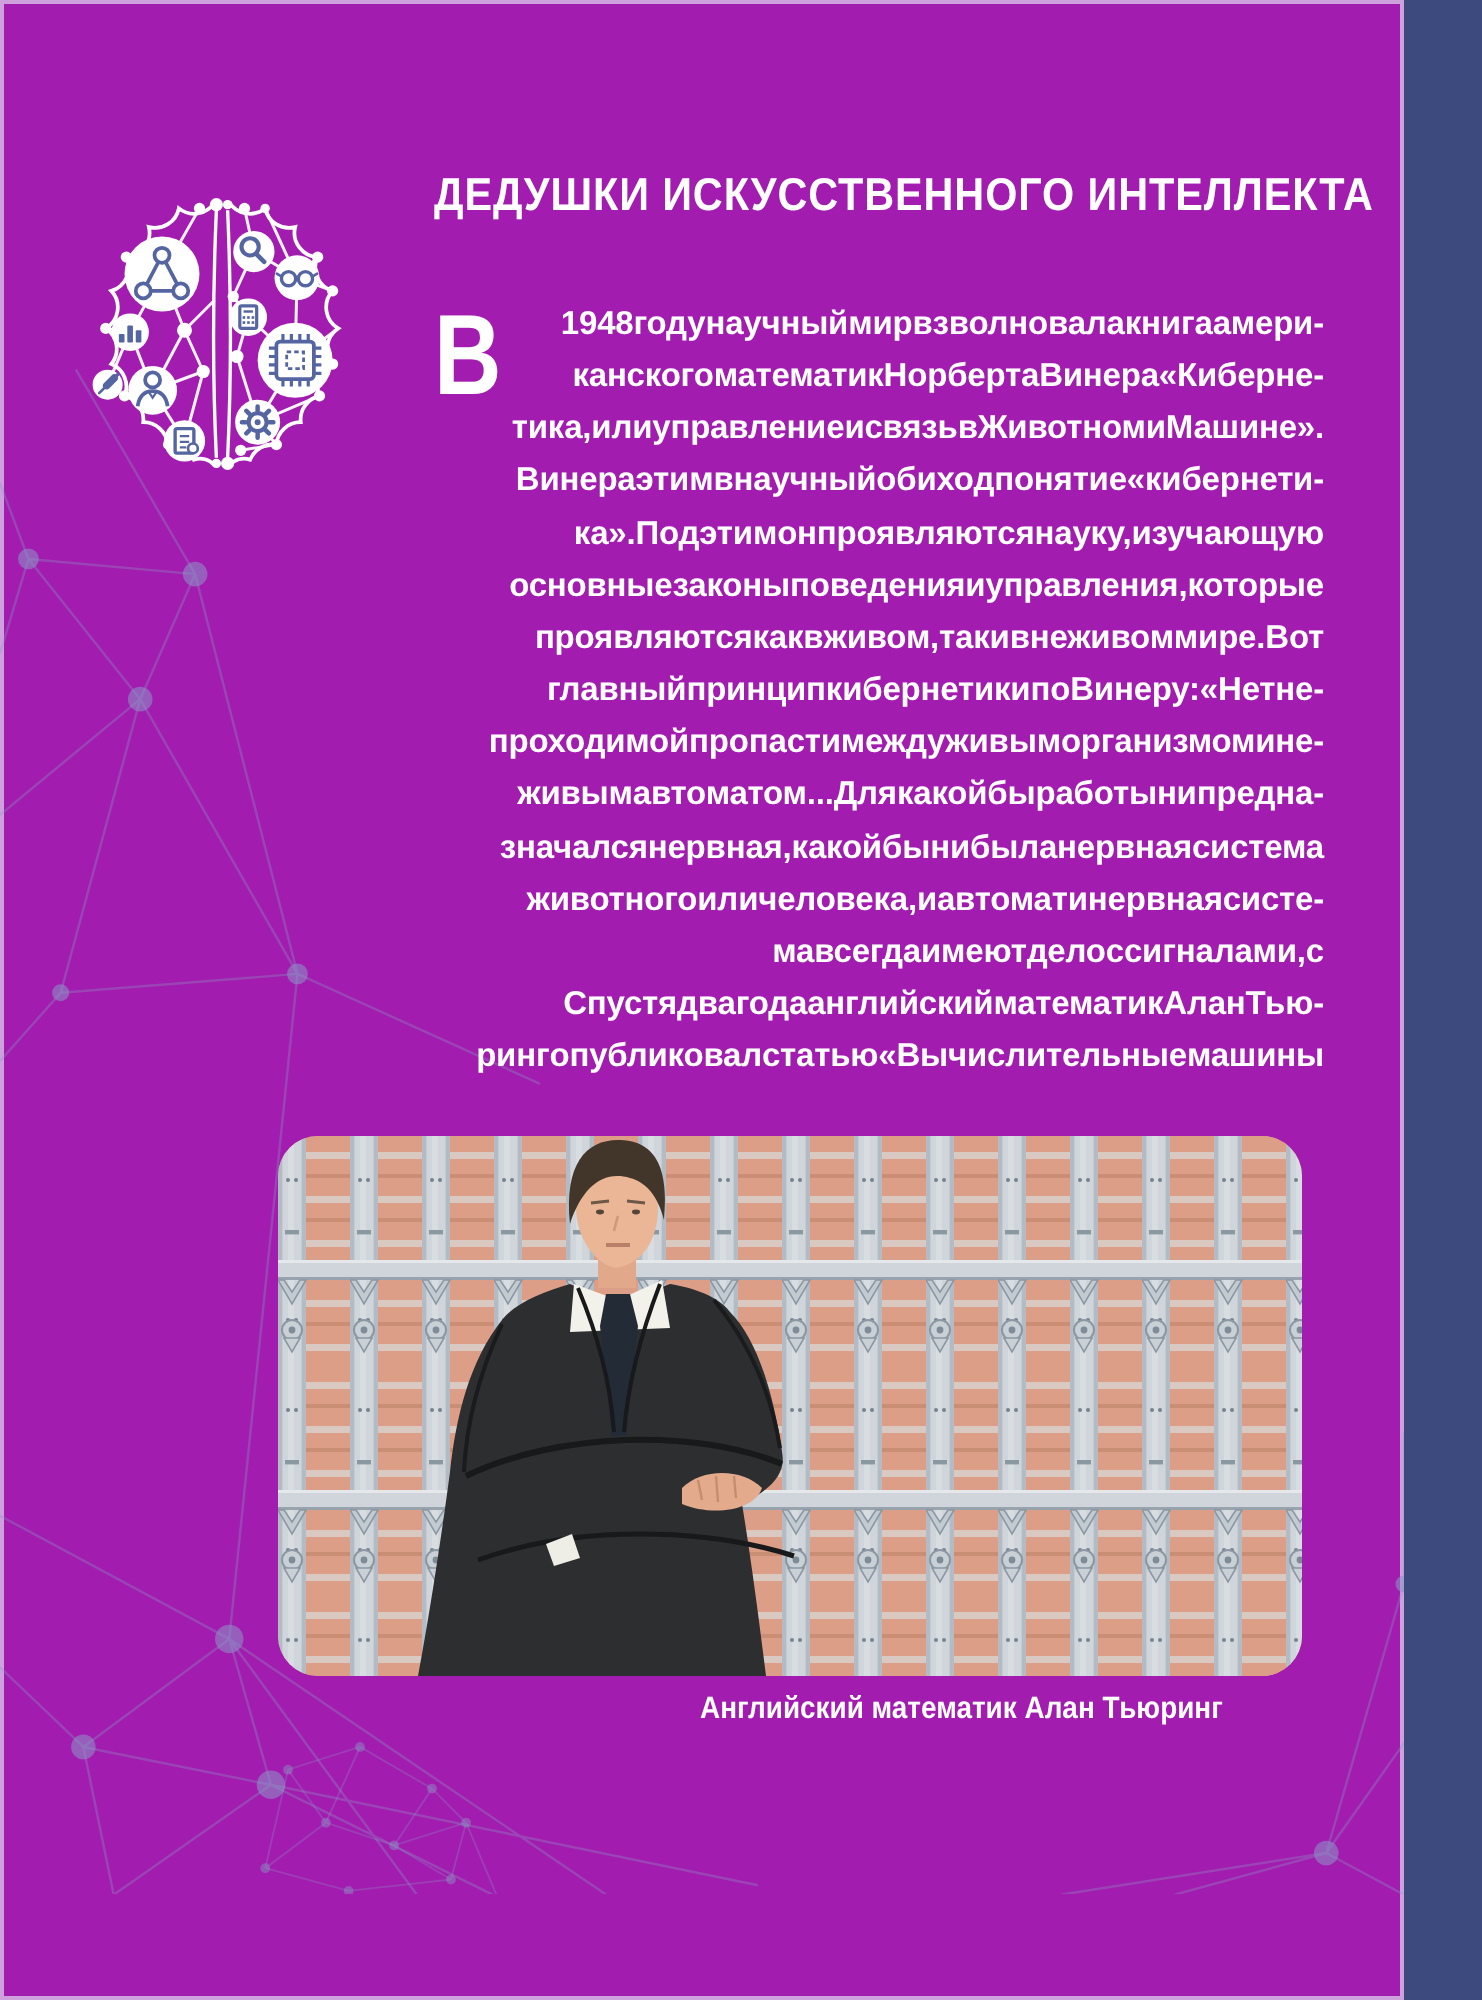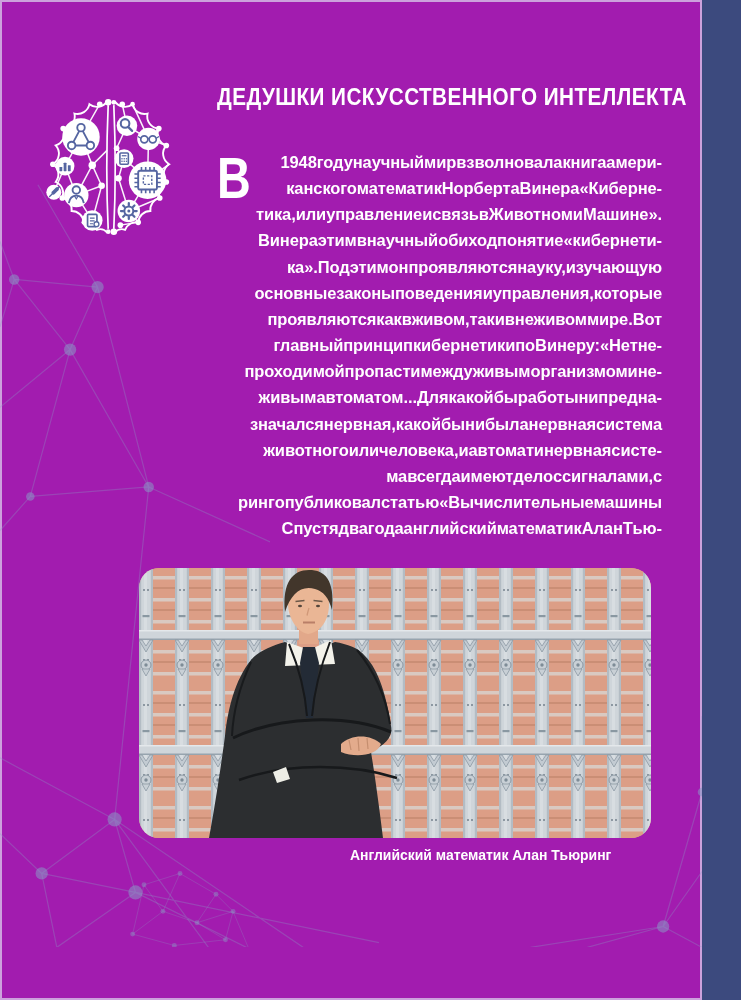--- a/index.html
+++ b/index.html
@@ -324,34 +324,34 @@
           <span>всегда</span>
           <span>имеют</span>
           <span>дело</span>
           <span>с</span>
           <span>сигналами,</span>
           <span>с</span>
         </div>
       </div>
     <div id="para2">
         <div class="tline">
-          <span>ринг</span>
-          <span>опубликовал</span>
-          <span>статью</span>
-          <span>«Вычислительные</span>
-          <span>машины</span>
-        </div>
-        <div class="tline">
           <span>Спустя</span>
           <span>два</span>
           <span>года</span>
           <span>английский</span>
           <span>математик</span>
           <span>Алан</span>
           <span>Тью-</span>
+        </div>
+        <div class="tline">
+          <span>ринг</span>
+          <span>опубликовал</span>
+          <span>статью</span>
+          <span>«Вычислительные</span>
+          <span>машины</span>
         </div>
       </div>
   </div>
 
   <div class="figure">
     <svg width="512" height="270" viewBox="0 0 512 270">
       <defs>
         <pattern id="wall" width="36" height="115" patternUnits="userSpaceOnUse" patternTransform="translate(0,2)">
           <rect width="36" height="115" fill="#dc9e86"></rect>
           <rect x="14" y="17" width="22" height="2" fill="#c68a70" opacity=".8"></rect>

